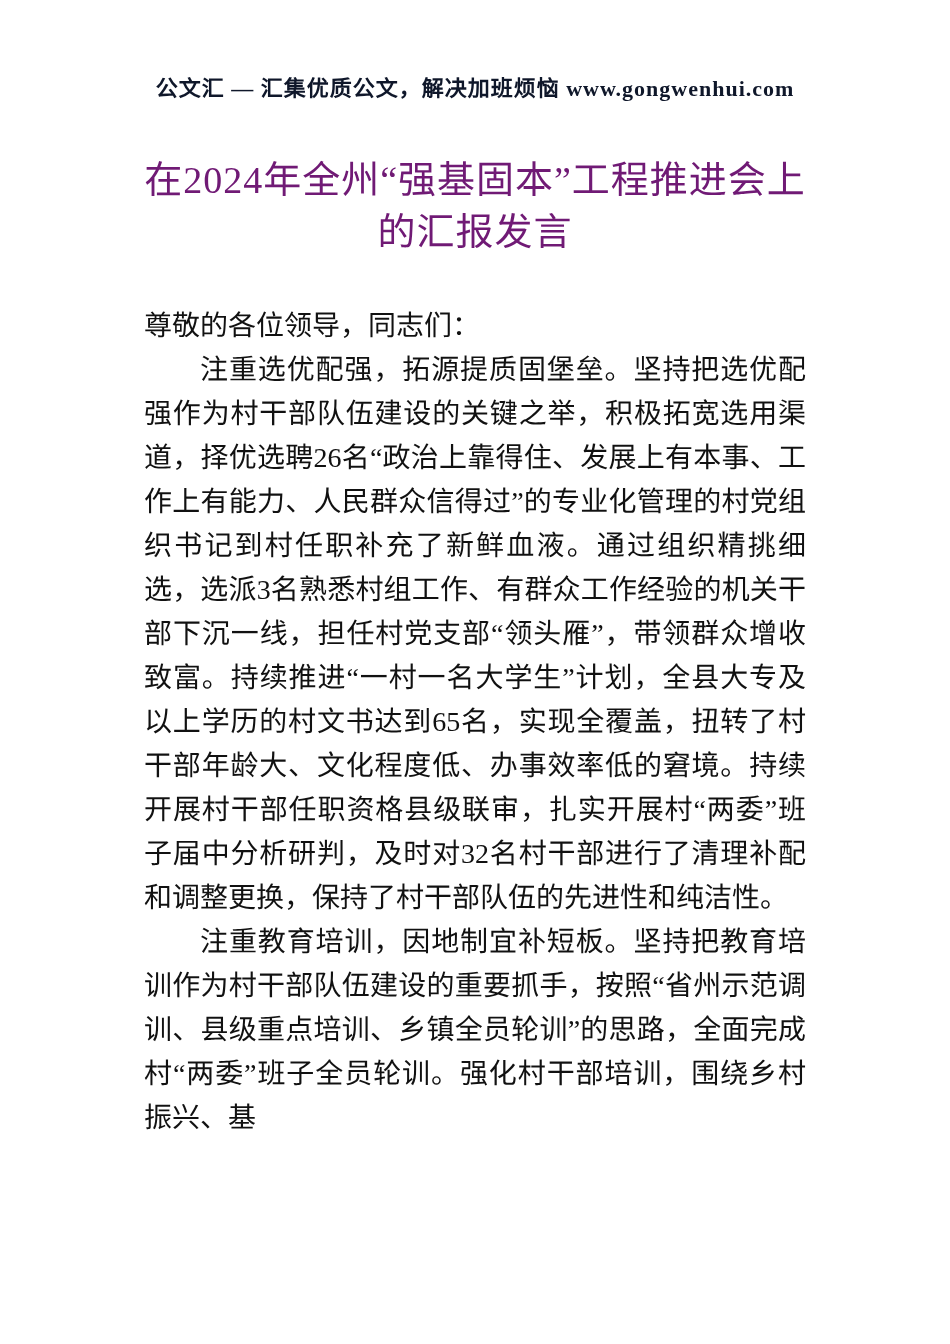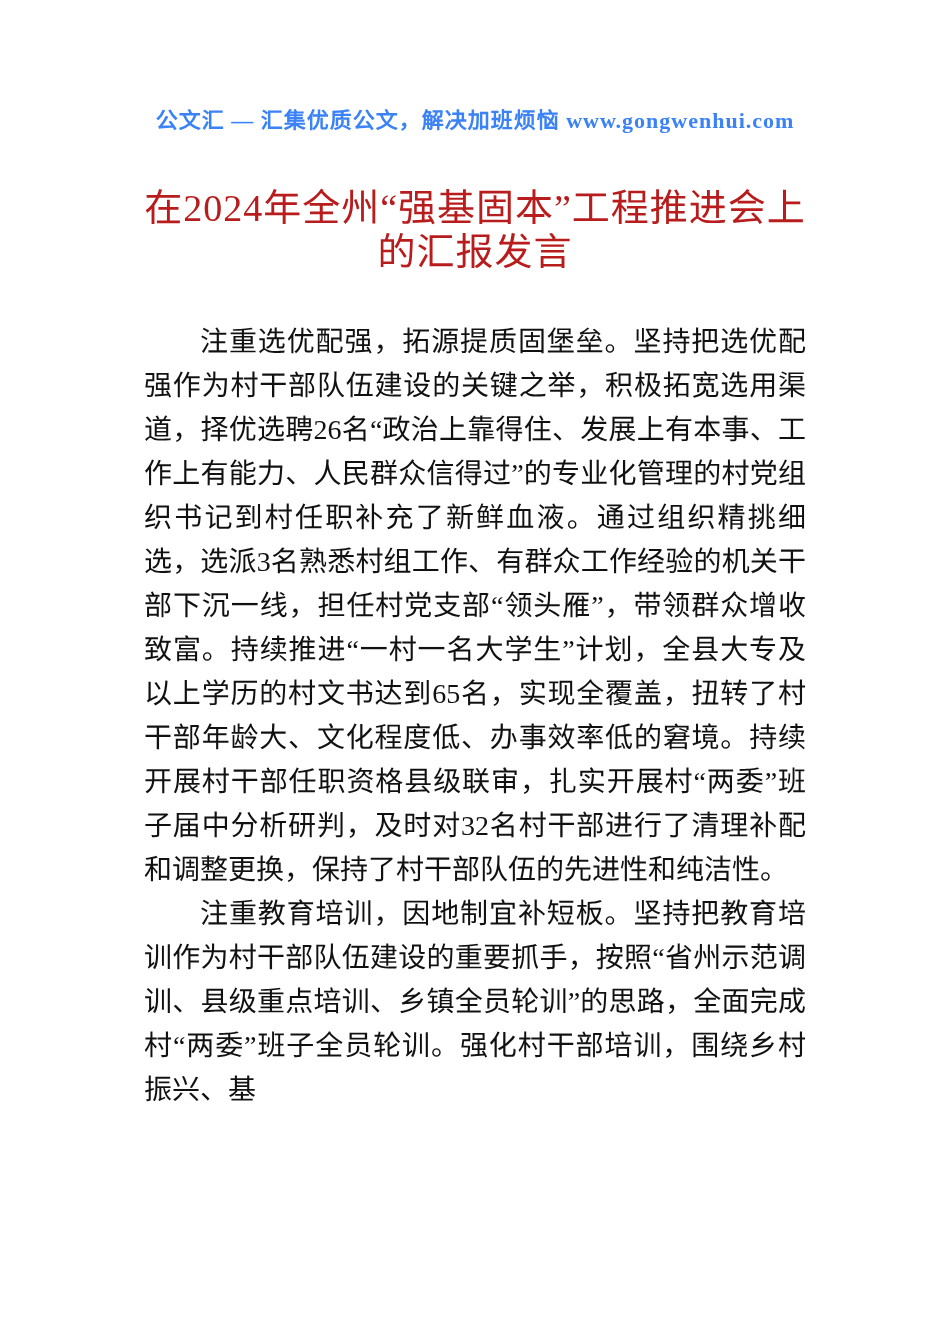--- a/index.html
+++ b/index.html
@@ -10,36 +10,36 @@
   .page {
     position: relative;
     width: 950px;
     height: 1344px;
     background: #ffffff;
     overflow: hidden;
     font-family: "Liberation Serif", "DejaVu Serif", serif;
     color: #1a1a1a;
   }
   .site-header {
-    padding-top: 102px;
+    padding-top: 70px;
     text-align: center;
     font-size: 22px;
     letter-spacing: 1px;
-    color: #3b82f6;
+    color: #0f172a;
     font-weight: 600;
   }
   .doc-title {
     width: 680px;
     margin: 52px auto 0 auto;
     font-size: 38px;
-    line-height: 44px;
+    line-height: 52px;
     text-align: center;
     font-weight: 500;
     letter-spacing: 1px;
-    color: #b91c1c;
+    color: #701a75;
   }
   .doc-body {
     width: 662px;
     margin: 46px auto 0 auto;
     font-size: 28px;
     line-height: 44px;
     text-align: justify;
     color: #111111;
   }
   .doc-body p {
@@ -53,17 +53,18 @@
 </head>
 <body>
 
 <div class="page">
 
   <div class="site-header">公文汇 — 汇集优质公文，解决加班烦恼 www.gongwenhui.com</div>
 
   <h1 class="doc-title">在2024年全州“强基固本”工程推进会上的汇报发言</h1>
 
   <div class="doc-body">
+    <p class="para">尊敬的各位领导，同志们：</p>
     <p class="para indent">注重选优配强，拓源提质固堡垒。坚持把选优配强作为村干部队伍建设的关键之举，积极拓宽选用渠道，择优选聘26名“政治上靠得住、发展上有本事、工作上有能力、人民群众信得过”的专业化管理的村党组织书记到村任职补充了新鲜血液。通过组织精挑细选，选派3名熟悉村组工作、有群众工作经验的机关干部下沉一线，担任村党支部“领头雁”，带领群众增收致富。持续推进“一村一名大学生”计划，全县大专及以上学历的村文书达到65名，实现全覆盖，扭转了村干部年龄大、文化程度低、办事效率低的窘境。持续开展村干部任职资格县级联审，扎实开展村“两委”班子届中分析研判，及时对32名村干部进行了清理补配和调整更换，保持了村干部队伍的先进性和纯洁性。</p>
     <p class="para indent">注重教育培训，因地制宜补短板。坚持把教育培训作为村干部队伍建设的重要抓手，按照“省州示范调训、县级重点培训、乡镇全员轮训”的思路，全面完成村“两委”班子全员轮训。强化村干部培训，围绕乡村振兴、基</p>
   </div>
 
 </div>
 
 </body></html>

